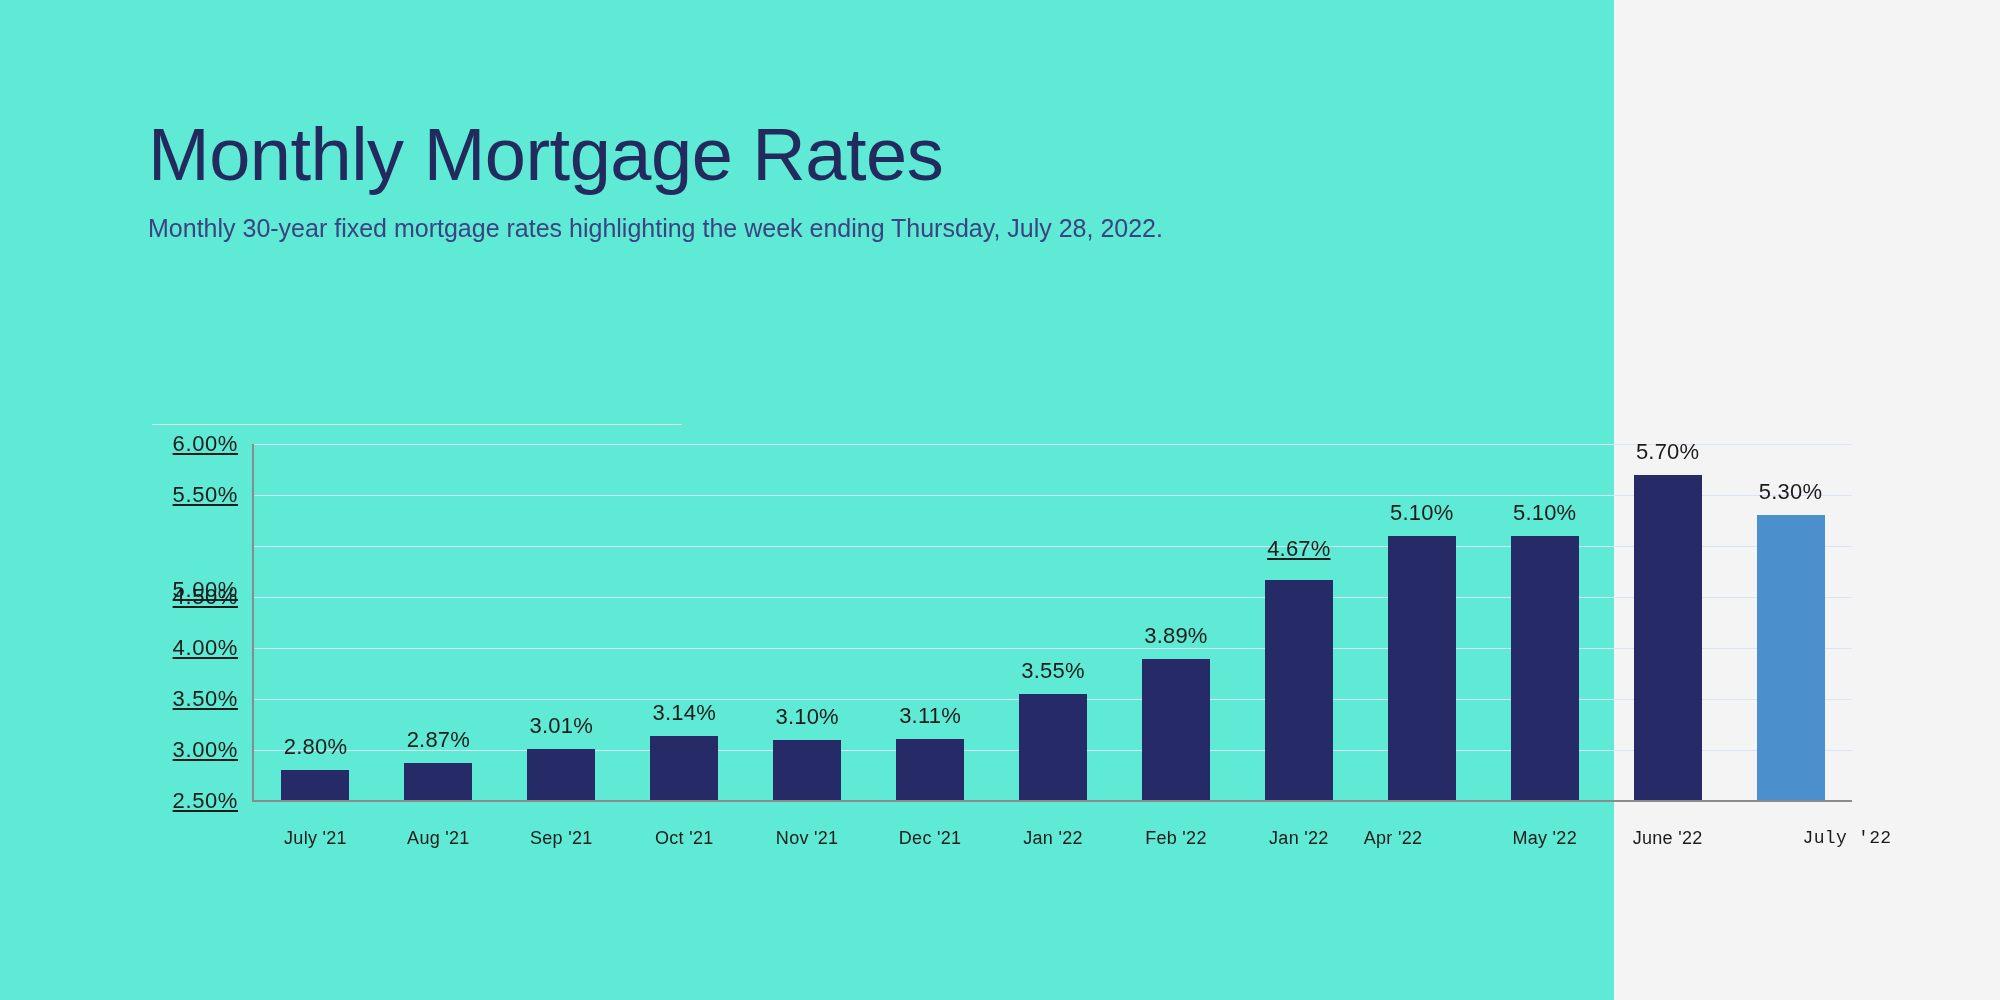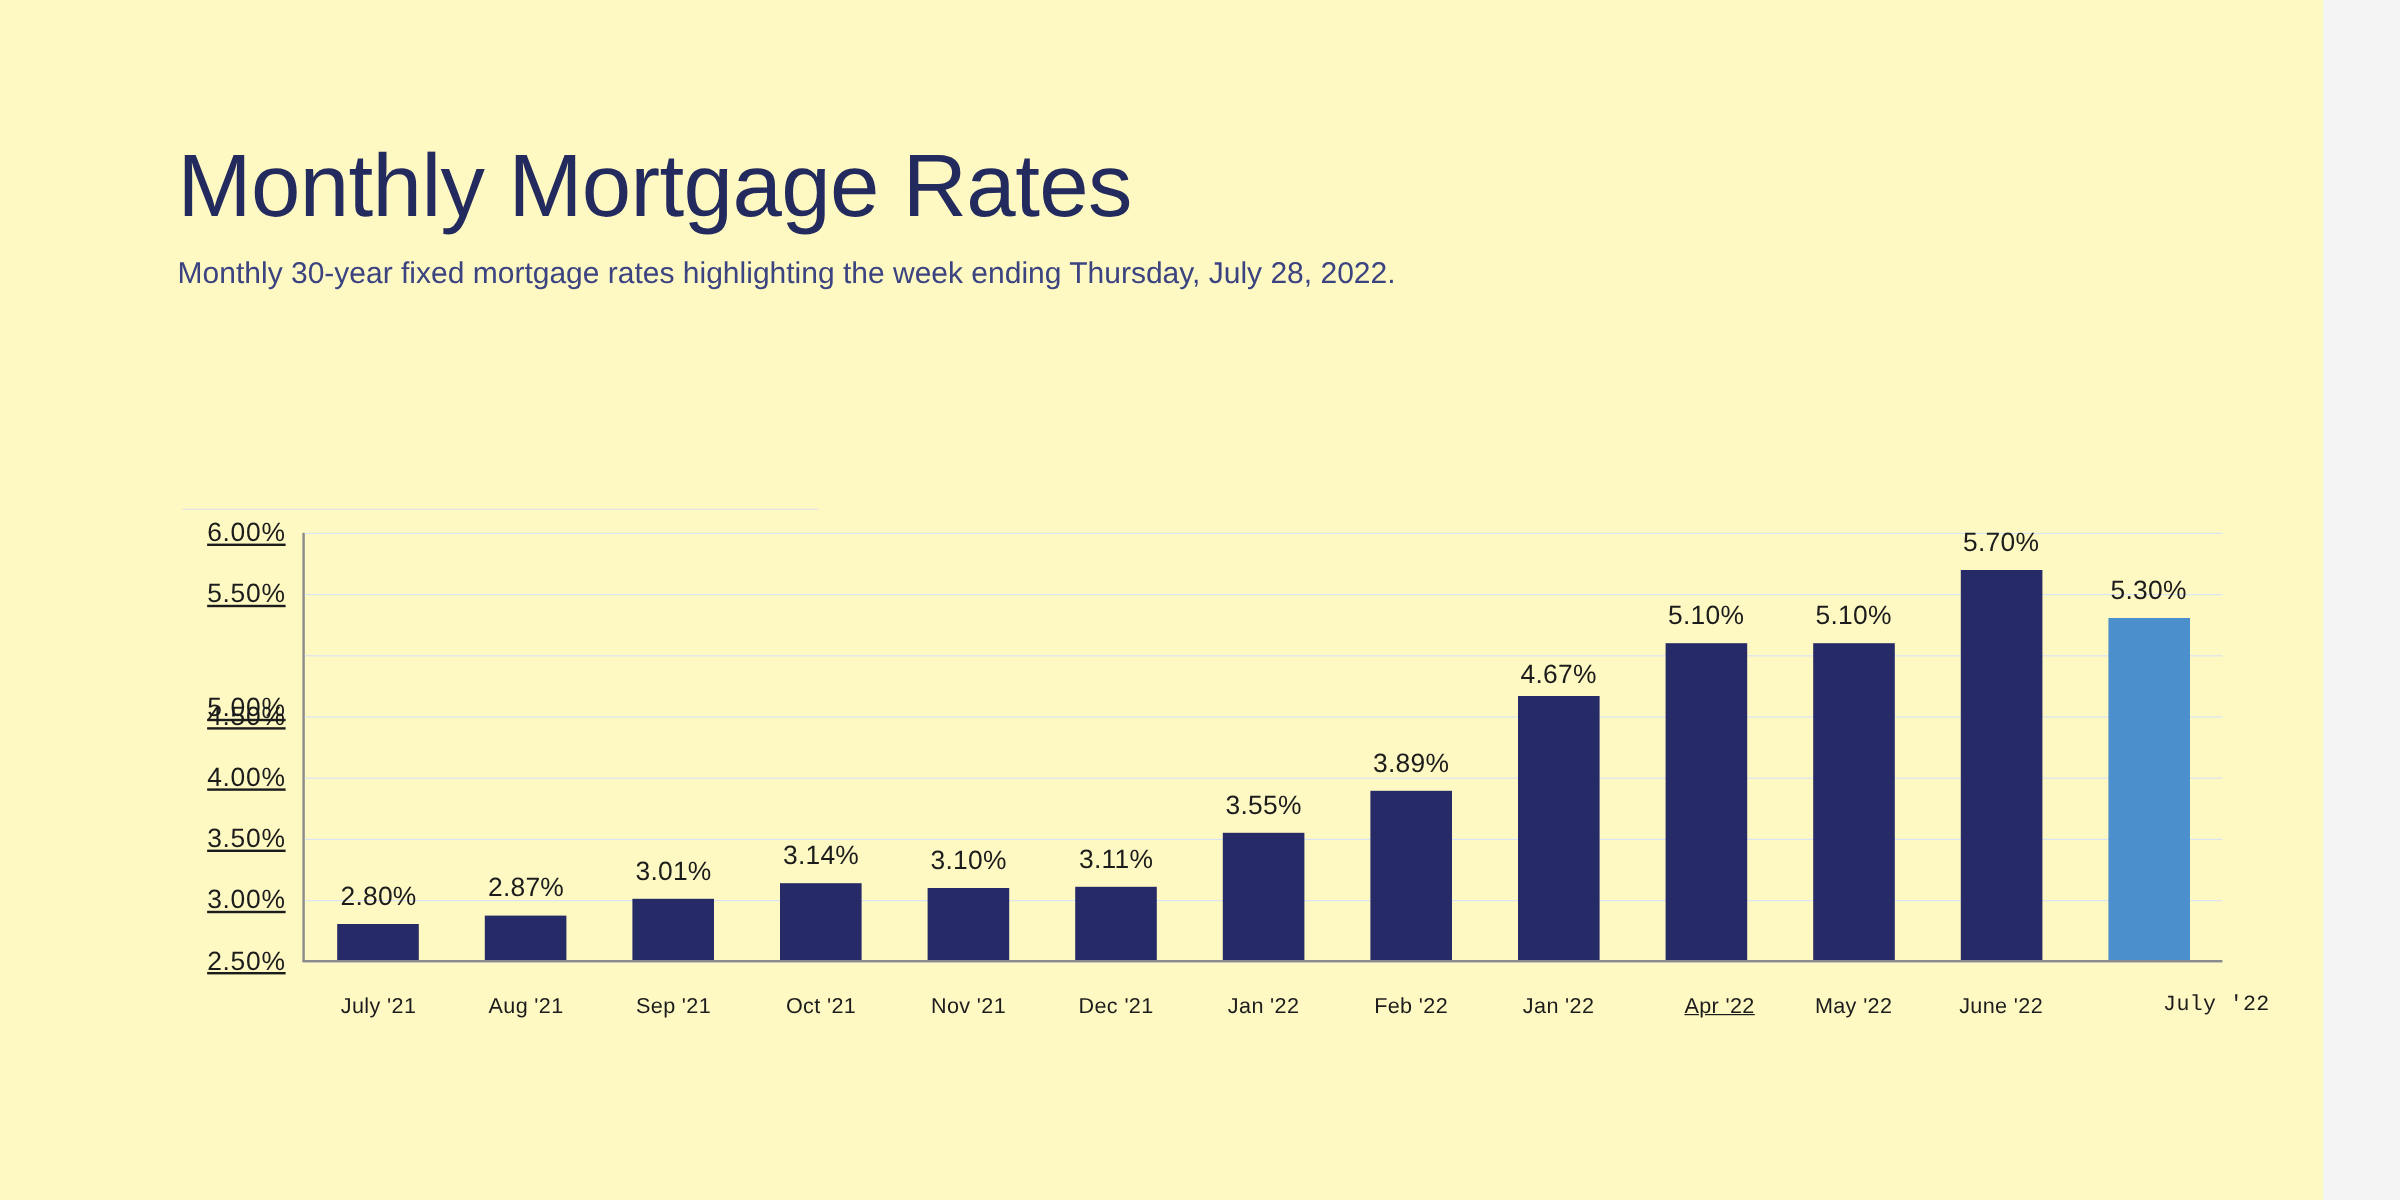--- a/index.html
+++ b/index.html
@@ -9,23 +9,23 @@
   body {
     width: 2000px;
     height: 1000px;
     background: #f4f4f4;
     font-family: "Liberation Sans", sans-serif;
     overflow: hidden;
   }
 
   #canvas {
     position: relative;
-    width: 1936px;
+    width: 1614px;
     height: 1000px;
-    background: #fef9c3;
+    background: #5eead4;
   }
 
   
   #header {
     position: absolute;
     left: 148px;
     top: 118px;
     width: 1500px;
   }
   #chart-title {
@@ -233,21 +233,21 @@
         <div class="bar-slot" style="left: 737.538px; width: 122.923px;">
           <div class="bar" style="height: 107.1px;"></div>
           <div class="bar-label" style="bottom: 117.1px;">3.55%</div>
         </div>
         <div class="bar-slot" style="left: 860.462px; width: 122.923px;">
           <div class="bar" style="height: 141.78px;"></div>
           <div class="bar-label" style="bottom: 151.78px;">3.89%</div>
         </div>
         <div class="bar-slot" style="left: 983.385px; width: 122.923px;">
           <div class="bar" style="height: 221.34px;"></div>
-          <div class="bar-label" style="bottom: 226px;">4.67%</div>
+          <div class="bar-label" style="bottom: 239px; text-decoration: underline;">4.67%</div>
         </div>
         <div class="bar-slot" style="left: 1106.31px; width: 122.923px;">
           <div class="bar" style="height: 265.2px;"></div>
           <div class="bar-label" style="bottom: 275.2px;">5.10%</div>
         </div>
         <div class="bar-slot" style="left: 1229.23px; width: 122.923px;">
           <div class="bar" style="height: 265.2px;"></div>
           <div class="bar-label" style="bottom: 275.2px;">5.10%</div>
         </div>
         <div class="bar-slot" style="left: 1352.15px; width: 122.923px;">
@@ -263,20 +263,20 @@
     <div id="x-axis-labels">
         <div class="x-tick" style="left: 61.4615px;">July '21</div>
         <div class="x-tick" style="left: 184.385px;">Aug '21</div>
         <div class="x-tick" style="left: 307.308px;">Sep '21</div>
         <div class="x-tick" style="left: 430.231px;">Oct '21</div>
         <div class="x-tick" style="left: 553.154px;">Nov '21</div>
         <div class="x-tick" style="left: 676.077px;">Dec '21</div>
         <div class="x-tick" style="left: 799px;">Jan '22</div>
         <div class="x-tick" style="left: 921.923px;">Feb '22</div>
         <div class="x-tick" style="left: 1044.85px;">Jan '22</div>
-        <div class="x-tick" style="left: 1179px; text-decoration: underline;">Apr '22</div>
+        <div class="x-tick" style="left: 1139px;">Apr '22</div>
         <div class="x-tick" style="left: 1290.69px;">May '22</div>
         <div class="x-tick" style="left: 1413.62px;">June '22</div>
         <div class="x-tick" style="left: 1593px; font-family: Liberation Mono, monospace;">July '22</div>
       </div>
   </div>
 
 </div>
 
 </body></html>

